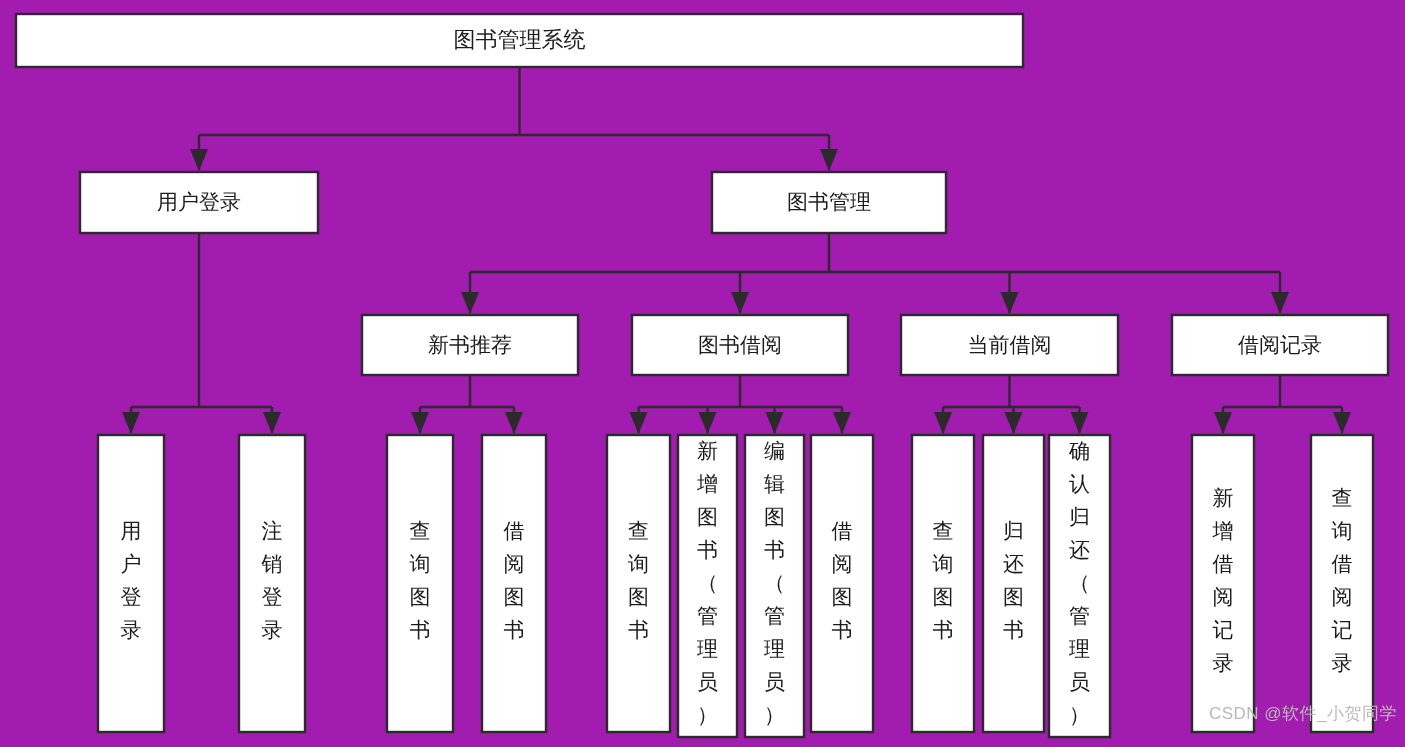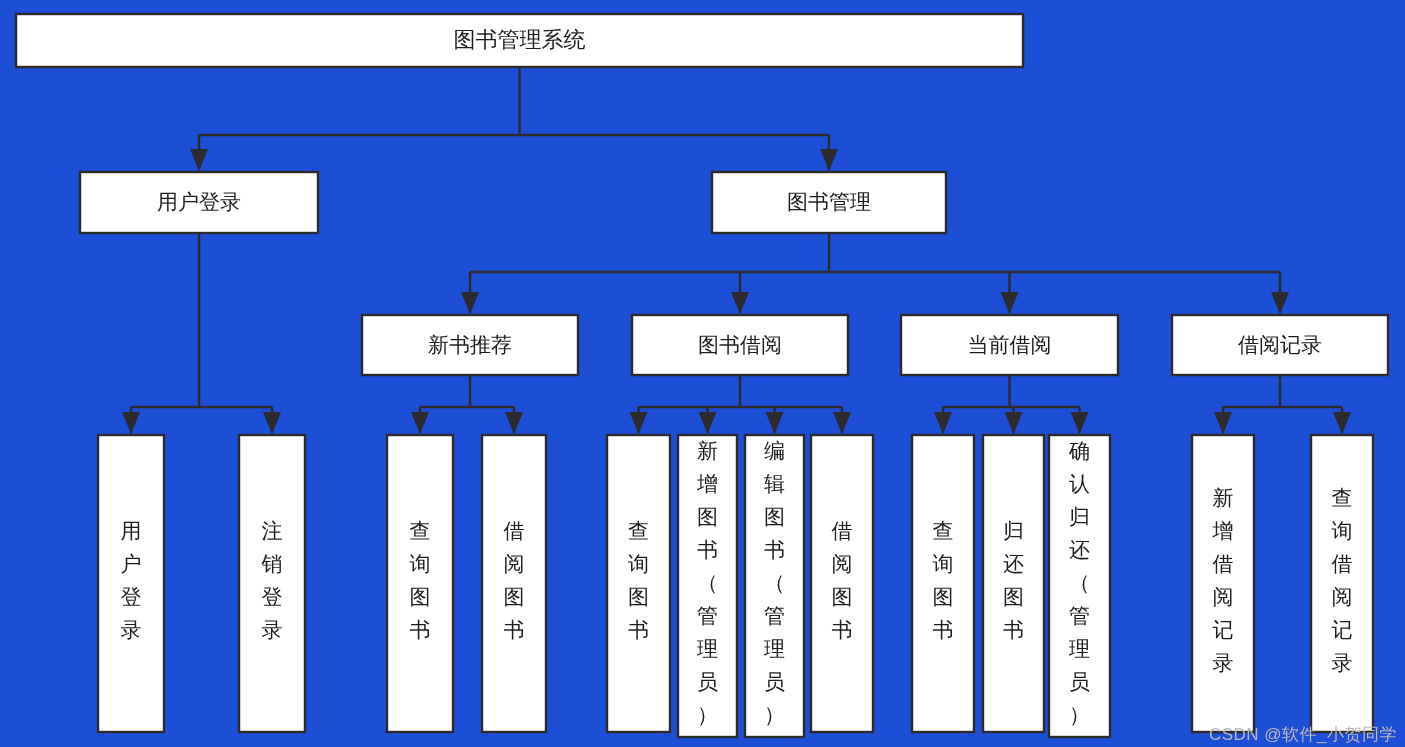--- a/index.html
+++ b/index.html
@@ -7,21 +7,21 @@
     padding: 0;
     background: #ffffff;
   }
   body {
     font-family: "Liberation Sans", "DejaVu Sans", sans-serif;
   }
   #diagram-root {
     position: relative;
     width: 1405px;
     height: 747px;
-    background: #1d4ed8;
+    background: #a21caf;
     overflow: hidden;
   }
   svg#diagram-svg {
     position: absolute;
     left: 0;
     top: 0;
     width: 1405px;
     height: 747px;
     display: block;
   }
@@ -52,21 +52,21 @@
   }
   .node-label-vertical {
     font-family: "Liberation Sans", "DejaVu Sans", sans-serif;
     font-size: 21px;
     fill: #1c1c1c;
     text-anchor: middle;
   }
   .watermark {
     position: absolute;
     right: 8px;
-    bottom: 1px;
+    bottom: 22px;
     color: #b9b9b9;
     font-size: 17px;
     font-family: "Liberation Sans", "DejaVu Sans", sans-serif;
     white-space: nowrap;
     letter-spacing: 0.5px;
     user-select: none;
   }
 </style>
 </head>
 <body>

